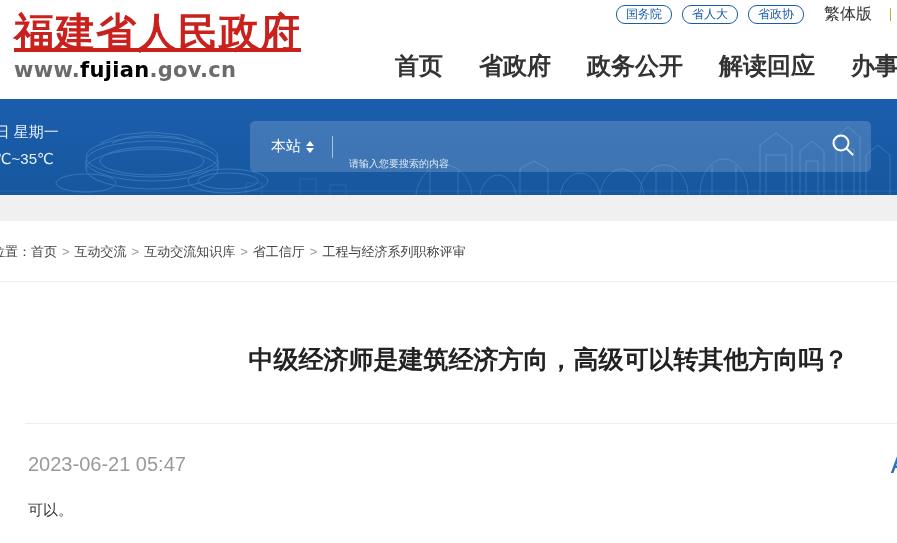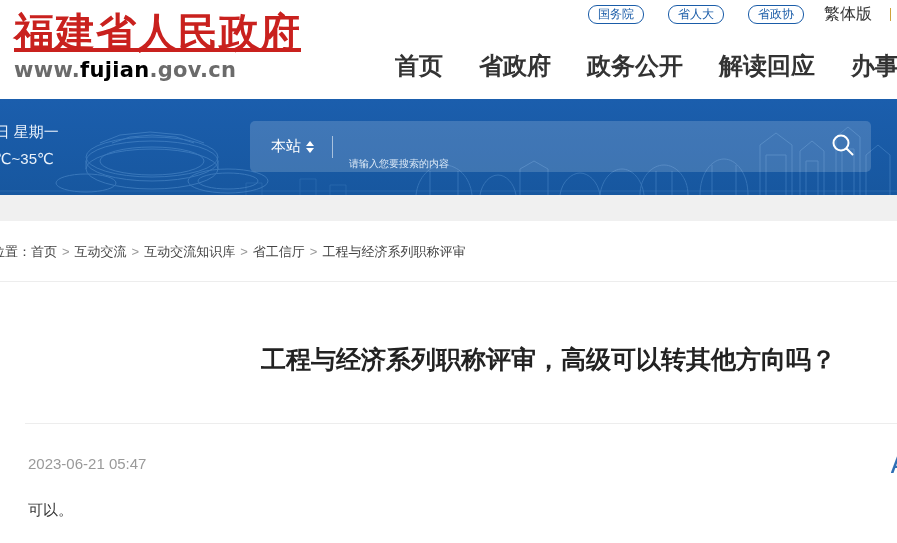--- a/index.html
+++ b/index.html
@@ -77,21 +77,20 @@
     height: 17px;
     padding: 0 9px;
     border: 1px solid #1a5ca8;
     border-radius: 9px;
     font-size: 12px;
     line-height: 1;
     color: #1a5ca8;
     background: #ffffff;
     white-space: nowrap;
     cursor: pointer;
-    margin-left: 14px;
   }
   .toplink-text {
     font-size: 16px;
     color: #333333;
     white-space: nowrap;
     cursor: pointer;
     margin-left: 10px;
   }
   .toplink-sep {
     display: inline-block;
@@ -281,21 +280,21 @@
     position: absolute;
     left: 0;
     right: 0;
     top: 228px;
     height: 30px;
   }
   .meta-date {
     position: absolute;
     left: 28px;
     top: 0;
-    font-size: 15px;
+    font-size: 20px;
     line-height: 30px;
     color: #9a9a9a;
     white-space: nowrap;
   }
   .font-ctrl {
     position: absolute;
     right: -12px;
     top: 0;
     height: 30px;
     display: flex;
@@ -429,21 +428,21 @@
   <div class="graystrip"></div>
 
   <div class="content">
 
     <div class="breadcrumb">
       <span class="label">位置：</span><span class="crumb">首页</span><span class="sep">&gt;</span><span class="crumb">互动交流</span><span class="sep">&gt;</span><span class="crumb">互动交流知识库</span><span class="sep">&gt;</span><span class="crumb">省工信厅</span><span class="sep">&gt;</span><span class="crumb">工程与经济系列职称评审</span>
     </div>
 
     <div class="divider-top"></div>
 
-    <div class="article-title">工程与经济系列职称评审，高级可以转其他方向吗？</div>
+    <div class="article-title">中级经济师是建筑经济方向，高级可以转其他方向吗？</div>
 
     <div class="divider-mid"></div>
 
     <div class="meta-row">
       <div class="meta-date">2023-06-21 05:47</div>
       <div class="font-ctrl">
         <span class="glyph-a">A</span>
       </div>
     </div>
 

